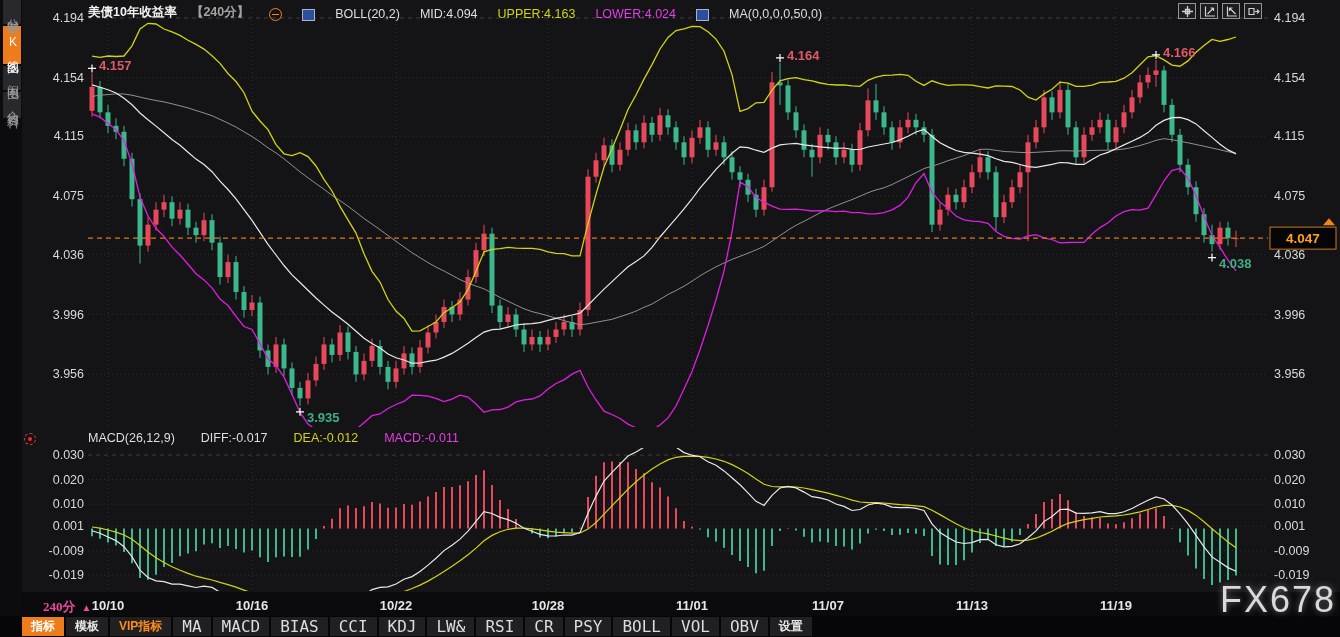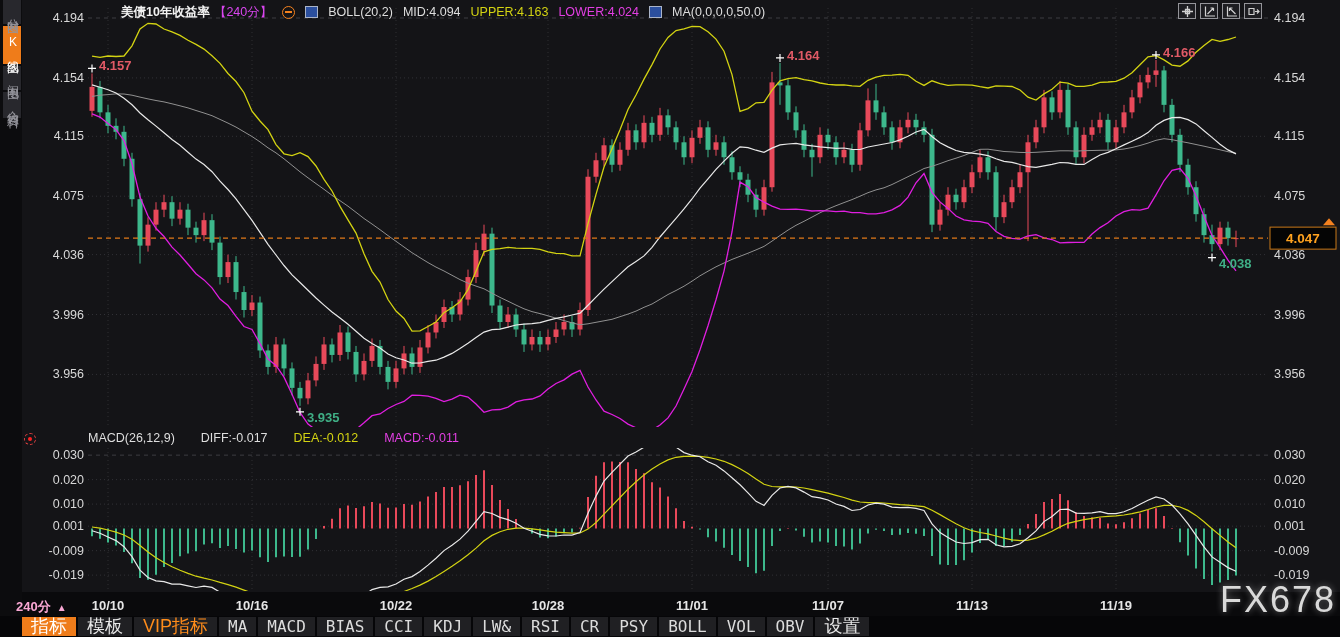--- a/index.html
+++ b/index.html
@@ -12,24 +12,24 @@
   #sidebar { position:absolute; left:0; top:0; width:22px; height:637px;
              background:#0c0c0e; z-index:3; }
   .side-tab { writing-mode:vertical-rl; text-orientation:upright;
               width:18px; margin-left:3px; padding:9px 0; text-align:center;
               background:#28282d; color:#95959c; font-size:12px; letter-spacing:2px;
               border-bottom:2px solid #0c0c0e; cursor:pointer; }
   .side-tab.active { background:#ef7c1a; color:#ffffff; }
 
   
   #header { position:absolute; left:88px; top:3px; height:18px; z-index:2;
-            display:flex; align-items:center; gap:10px; white-space:nowrap;
-            font-size:12.5px; color:#dedede;margin-left:33px; }
+            display:flex; align-items:flex-end; gap:20px; white-space:nowrap;
+            font-size:12.5px; color:#dedede; }
   .hdr-title { font-weight:bold; color:#f2f2f2; }
-  .hdr-period { color:#d946ef; font-weight:normal; margin-left:-6px; }
+  .hdr-period { color:#a3a3a3; font-weight:bold; margin-left:-6px; }
   .collapse-circle { display:inline-flex; width:13px; height:13px; border:1px solid #f5821f;
             border-radius:50%; align-items:center; justify-content:center; cursor:pointer; }
   .collapse-circle i { display:block; width:7px; height:1.5px; background:#f5821f; }
   .mini-chart-ic { display:inline-block; width:13px; height:12px; background:#2b4f9e;
             border:1px solid #aab4c8; }
   .hdr-yellow { color:#d3d312; }
   .hdr-magenta { color:#e23fe2; }
   #ma-values span { margin-right:10px; }
 
   
@@ -39,28 +39,28 @@
 
   
   #macd-alarm { position:absolute; left:24px; top:433px; width:12px; height:12px; z-index:2;
             border:1px dashed #e04040; border-radius:50%; }
   #macd-alarm i { position:absolute; left:3px; top:3px; width:4px; height:4px;
             background:#ff2222; border-radius:50%; }
   #macd-header { position:absolute; left:88px; top:431px; z-index:2; display:flex; gap:26px;
             font-size:12.5px; color:#dedede; white-space:nowrap; }
 
   
-  #period-btn { position:absolute; left:16px; top:598px; z-index:3; color:#f9a8d4;
-            font-size:13px; font-weight:bold; cursor:pointer; }
+  #period-btn { position:absolute; left:43px; top:598px; z-index:3; color:#ec4899;
+            font-size:13px; font-weight:bold; cursor:pointer;font-family:Liberation Serif, serif; }
   #period-btn .arr { font-size:10px; margin-left:6px; }
   #bottombar { position:absolute; left:0; bottom:0; width:1340px; height:21px;
             background:#060608; z-index:3; display:flex; align-items:center; }
   #toolbar { display:flex; gap:2px; margin-left:22px; height:19px; }
   .tb-item { height:19px; line-height:19px; padding:0 9px; background:#202023;
-            color:#e8e8e8; font-size:18px; font-weight:normal; cursor:pointer; }
+            color:#e8e8e8; font-size:12px; font-weight:bold; cursor:pointer; }
   .tb-item.latin { font-family:"DejaVu Sans Mono", monospace; font-weight:normal;
             color:#dcdcdc; font-size:16px; }
   .tb-item.active { background:#ef7c1a; color:#ffffff; }
   .tb-item.vip { color:#ff8c1a; }
 
   
   #watermark { position:absolute; right:4px; bottom:16px; z-index:4; font-size:36px;
             color:#d9d9d9; letter-spacing:2px;
             text-shadow:0 0 7px rgba(255,255,255,.4); }
 </style>

